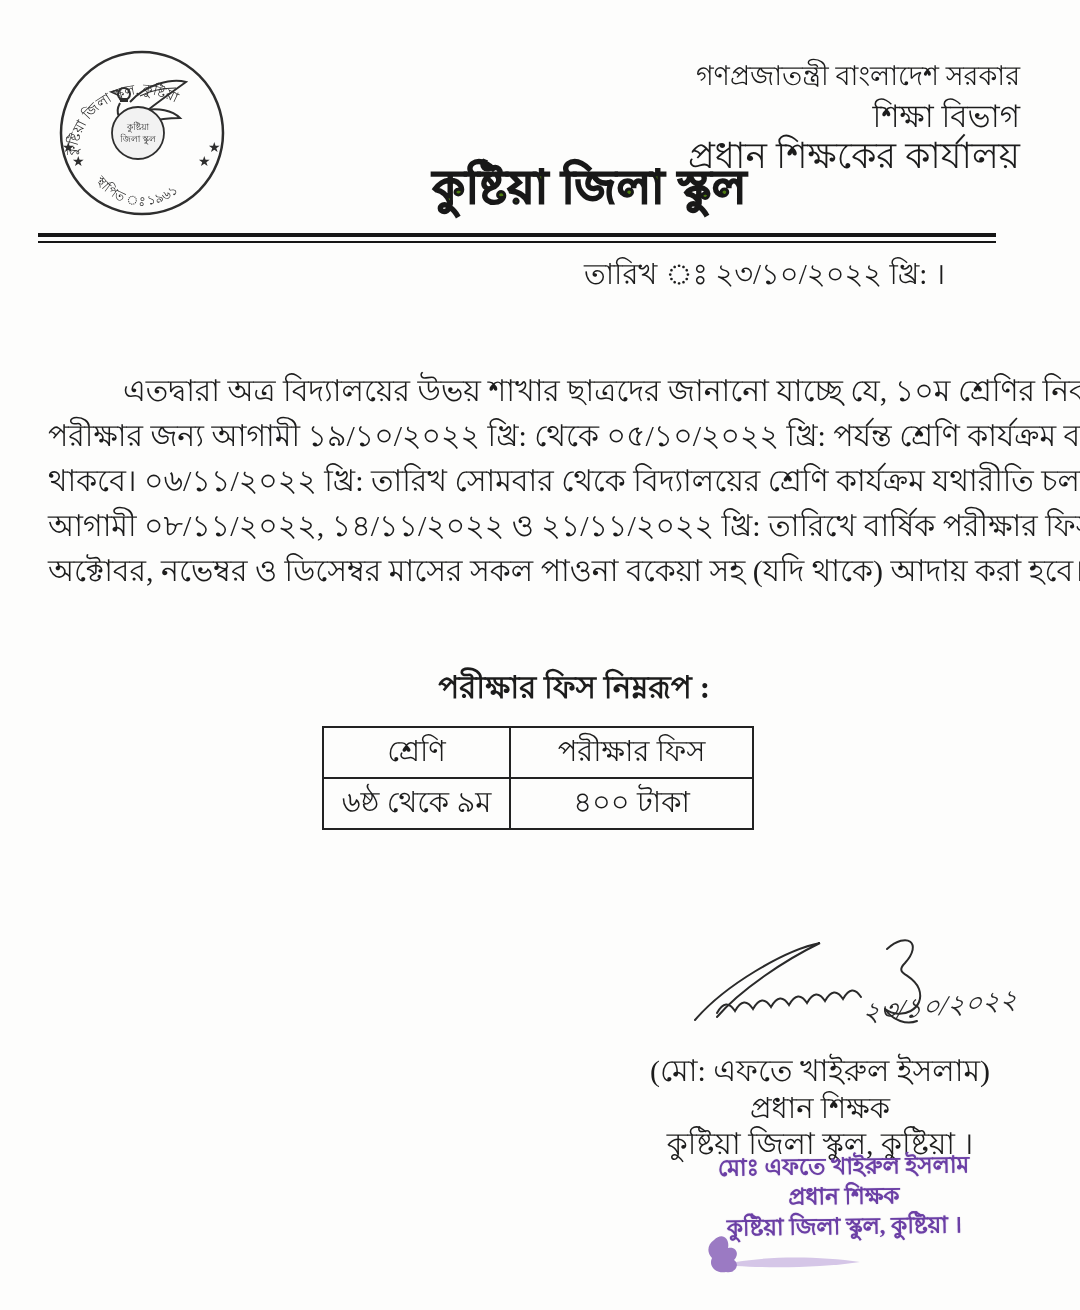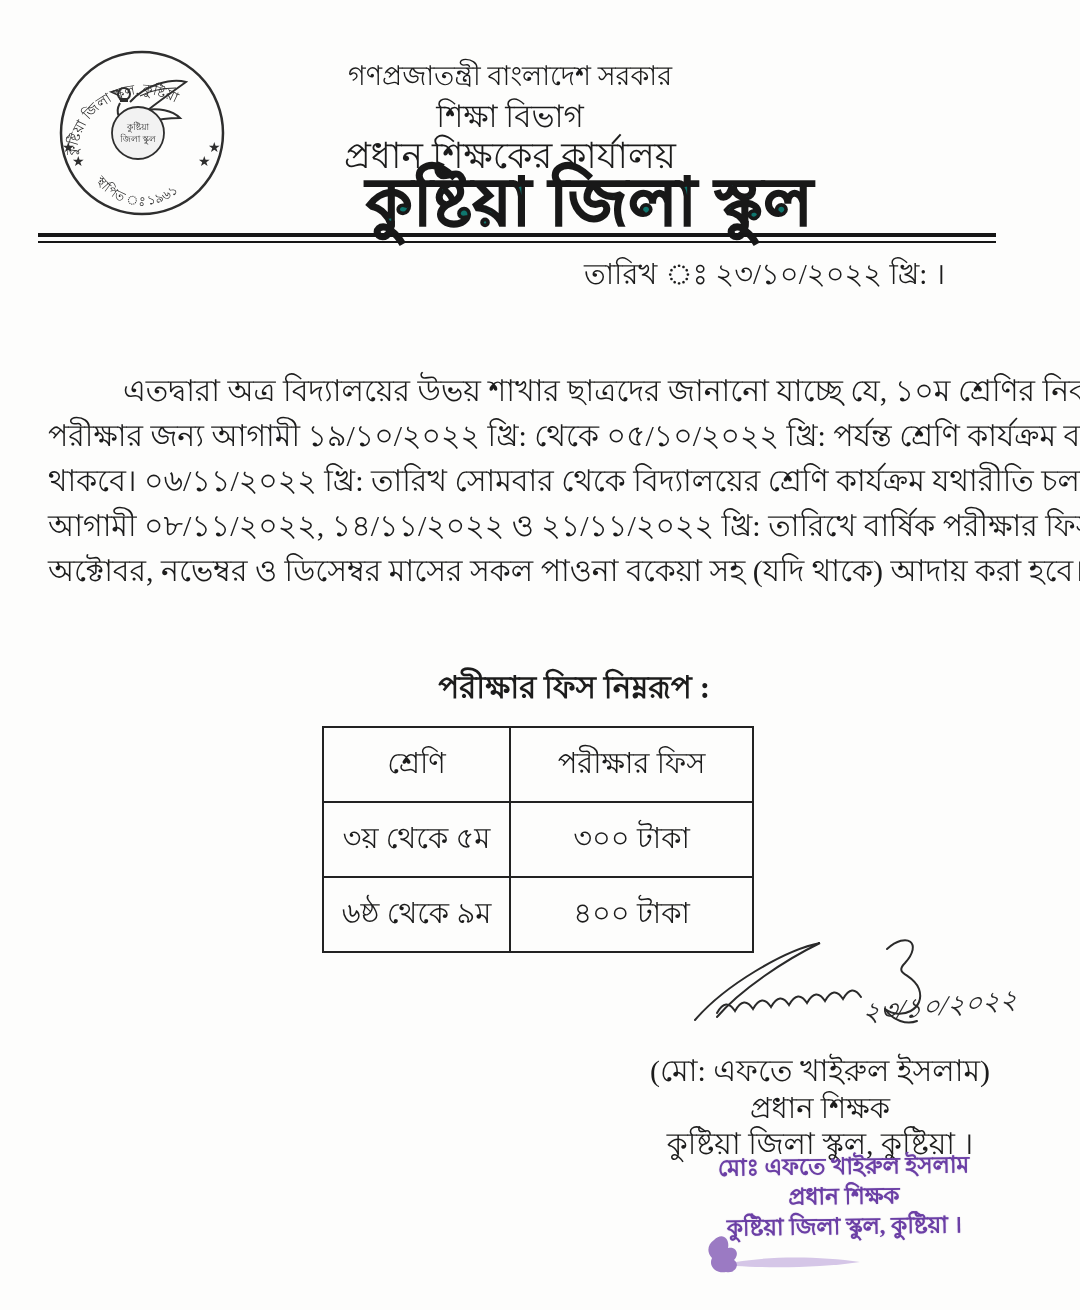--- a/index.html
+++ b/index.html
@@ -9,28 +9,28 @@
     width:1080px; height:1310px;
     margin:0 auto;
     background:#fdfdfc;
     overflow:hidden;
     font-family:"Liberation Serif","DejaVu Sans",serif;
     color:#1c1c1c;
   }
   
   .seal { position:absolute; left:50px; top:48px; width:184px; height:174px; }
   
-  .hdr-small { position:absolute; left:0; width:1020px; text-align:center; }
+  .hdr-small { position:absolute; left:0; width:1020px; text-align:right; }
   .hdr-gov    { top:55px;  font-size:27px; }
   .hdr-dept   { top:92px;  font-size:31px; }
   .hdr-office { top:128px; font-size:36px; }
   .hdr-title {
     position:absolute; top:152px; left:220px; width:740px;
-    text-align:center; font-size:66px; font-weight:bold;
-    letter-spacing:1px; color:#0f766e;
+    text-align:center; font-size:46px; font-weight:bold;
+    letter-spacing:1px; color:#4d7c0f;
     -webkit-text-stroke:1.6px #181818;
     white-space:nowrap;
   }
   .rule {
     position:absolute; top:233px; left:38px; width:958px; height:10px;
     border-top:4px solid #161616; border-bottom:2px solid #161616;
   }
   .date-line {
     position:absolute; top:251px; right:135px;
     font-size:29px; white-space:nowrap;
@@ -43,21 +43,21 @@
   .fees-title {
     position:absolute; top:663px; left:330px; width:380px;
     text-align:right; font-size:31px; font-weight:bold; white-space:nowrap;
   }
   .fees-table {
     position:absolute; top:726px; left:322px;
     border-collapse:collapse; table-layout:fixed;
   }
   .fees-table td, .fees-table th {
     border:2px solid #222; text-align:center;
-    font-size:29px; font-weight:normal; padding:12px 6px;
+    font-size:29px; font-weight:normal; padding:0 6px;
   }
   .fees-table th { height:42px; }
   .fees-table td { height:39px; }
   .col-class { width:187px; }
   .col-fee   { width:243px; }
   
   .sig-scribble { position:absolute; left:655px; top:925px; width:400px; height:120px; }
   .sig-date {
     position:absolute; left:862px; top:985px;
     font-size:27px; font-style:italic; color:#2a2a2a;
@@ -137,24 +137,20 @@
   </div>
 
   <div class="fees-title">পরীক্ষার ফিস নিম্নরূপ :</div>
   <table class="fees-table">
     <tbody>
         <tr>
       <th class="col-class">শ্রেণি</th>
       <th class="col-fee">পরীক্ষার ফিস</th>
     </tr>
     <tr>
-      <td>৩য় থেকে ৫ম</td>
-      <td>৩০০ টাকা</td>
-    </tr>
-    <tr>
       <td>৬ষ্ঠ থেকে ৯ম</td>
       <td>৪০০ টাকা</td>
     </tr>
   </tbody>
     </table>
 
   <svg class="sig-scribble" viewBox="0 0 400 120">
     <g stroke="#2a2a2a" stroke-width="2" fill="none" stroke-linecap="round">
       <path d="M 40 95 C 70 60 130 25 165 18 C 130 35 85 65 62 92"></path>
       <path d="M 62 88 q 9 -16 18 -2 q 9 -16 18 -2 q 9 -16 18 -2 q 9 -16 18 -2 q 9 -16 18 -2 q 9 -16 18 -2 q 9 -16 18 -2 q 9 -16 18 -2"></path>

